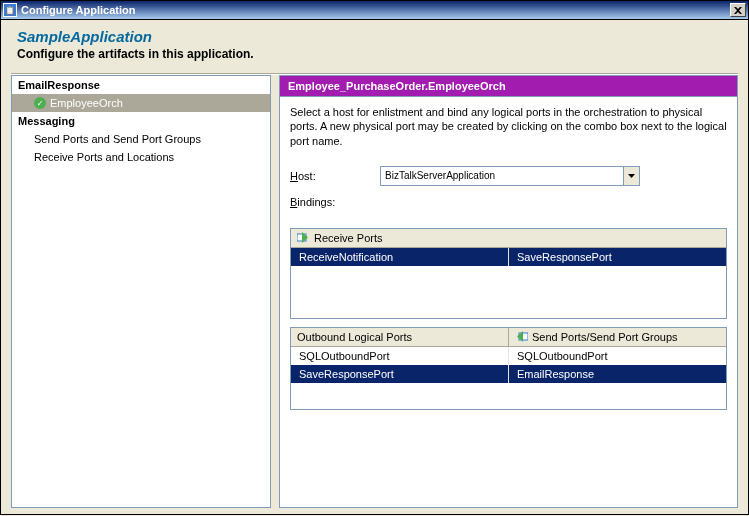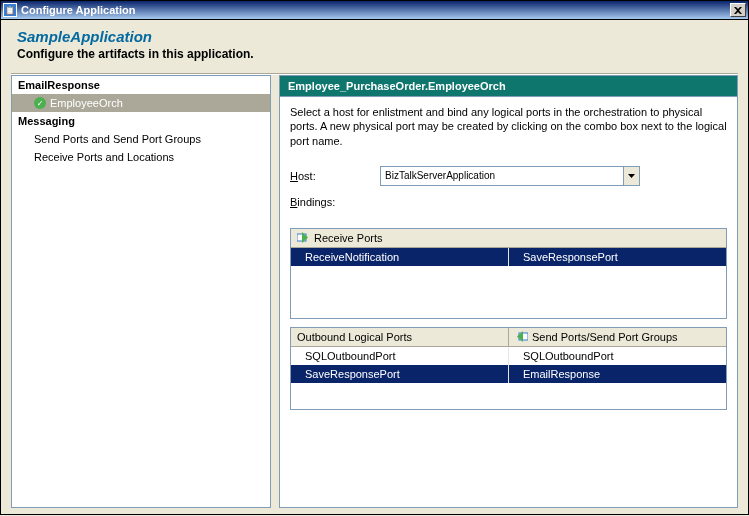--- a/index.html
+++ b/index.html
@@ -19,40 +19,40 @@
 
 .main-row { display: flex; gap: 8px; flex: 1; min-height: 0; }
 
 .nav-pane { width: 260px; background: #fff; border: 1px solid #7f9db9; overflow: auto; }
 .nav-header { font-weight: bold; padding: 3px 6px; color: #000; }
 .nav-item { padding: 3px 6px 3px 22px; cursor: pointer; display: flex; align-items: center; gap: 4px; }
 .nav-item.selected { background: #aca899; color: #fff; }
 .nav-icon { width: 12px; height: 12px; border-radius: 50%; background: #4caf50; display: inline-flex; align-items: center; justify-content: center; color: #fff; font-size: 8px; }
 
 .detail-pane { flex: 1; background: #fff; border: 1px solid #7f9db9; display: flex; flex-direction: column; }
-.detail-header { background: #0f766e; color: #fff; font-weight: bold; padding: 4px 8px; border-bottom: 1px solid #7f9db9; }
+.detail-header { background: #a21caf; color: #fff; font-weight: bold; padding: 4px 8px; border-bottom: 1px solid #7f9db9; }
 .detail-body { padding: 8px 10px; flex: 1; display: flex; flex-direction: column; }
 .detail-desc { color: #000; line-height: 1.3; margin-bottom: 18px; }
 
 .field-row { display: flex; align-items: center; margin-bottom: 10px; }
 .field-label { width: 90px; }
 .combo { flex: 0 0 260px; display: flex; align-items: center; border: 1px solid #7f9db9; height: 20px; background: #fff; }
 .combo input { border: none; flex: 1; padding: 0 4px; font-size: 10px; outline: none; height: 18px; }
 .combo-btn { width: 16px; height: 18px; background: #ece9d8; border-left: 1px solid #7f9db9; display: flex; align-items: center; justify-content: center; cursor: pointer; }
 .combo-btn svg { width: 7px; height: 4px; }
 
 .bindings-label { margin-bottom: 20px; text-decoration: underline; text-decoration-color: transparent; }
 .bindings-label .u { text-decoration: underline; }
 
 .grid { border: 1px solid #7f9db9; background: #fff; margin-bottom: 8px; }
 .grid-head { display: flex; background: #ece9d8; border-bottom: 1px solid #aca899; }
 .grid-head .gh { flex: 1; padding: 3px 6px; border-right: 1px solid #aca899; display: flex; align-items: center; gap: 4px; }
 .grid-head .gh:last-child { border-right: none; }
 .grid-row { display: flex; }
-.grid-row .gc { flex: 1; padding: 3px 14px; border-right: 1px solid #e5e5e5; }
+.grid-row .gc { flex: 1; padding: 3px 8px; border-right: 1px solid #e5e5e5; }
 .grid-row .gc:last-child { border-right: none; }
 .grid-row.sel { background: #0a246a; color: #fff; }
 .grid-empty { height: 52px; }
 .grid-empty2 { height: 26px; }
 
 .port-icon { width: 13px; height: 11px; display: inline-block; }
 
 .button-row { display: flex; align-items: center; padding-top: 6px; }
 .spacer { flex: 1; }
 .btn { min-width: 72px; height: 22px; background: #ece9d8; border: 1px solid #404040; border-top-color: #fff; border-left-color: #fff; box-shadow: inset -1px -1px 0 #808080, inset 1px 1px 0 #d4d0c8; margin-left: 6px; cursor: pointer; font-size: 11px; }

